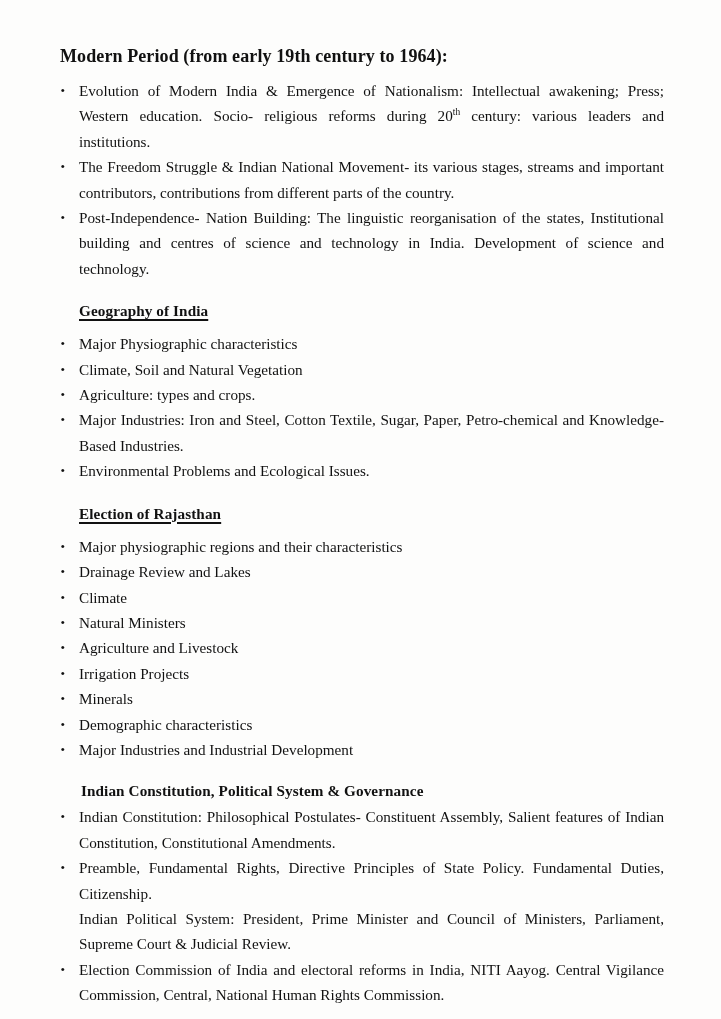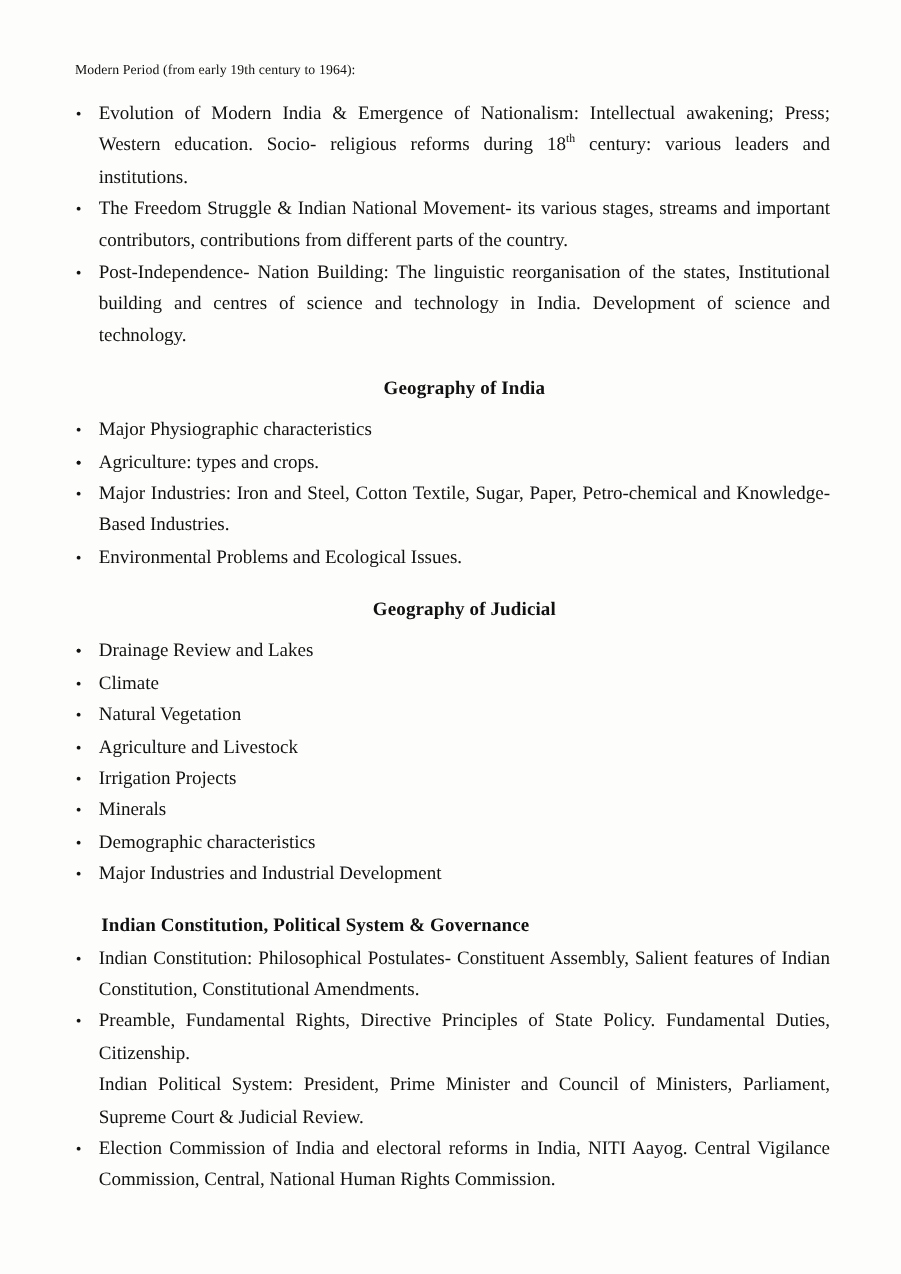--- a/index.html
+++ b/index.html
@@ -26,37 +26,37 @@
   }
   .content {
     position: absolute;
     left: 60px;
     top: 44px;
     width: 604px;
   }
 
   
   .doc-title {
-    font-weight: normal;
-    font-size: 11px;
+    font-weight: bold;
+    font-size: 18px;
     line-height: 25px;
     margin: 0 0 9px 0;
     letter-spacing: .1px;
   }
   .section-heading {
     font-weight: bold;
     font-size: 15.2px;
     line-height: 25px;
     margin: 0 0 8px 19px;
     letter-spacing: .1px;
   }
   .section-heading.underlined {
+    text-decoration: underline;
     text-underline-offset: 2.5px;
     text-decoration-thickness: 1.6px;
-    text-align: center;
   }
   .heading-gap-before { margin-top: 17px; }
   .heading-gap-before-sm { margin-top: 16px; }
   .heading-tight { margin-bottom: 1px; margin-left: 21px; }
 
   
   ul.bullets {
     list-style: none;
     margin: 0;
     padding: 0;
@@ -92,73 +92,75 @@
 <body>
 
 <div class="page">
   <div class="content">
 
     <div class="doc-title">Modern Period (from early 19th century to 1964):</div>
 
     <ul class="bullets">
       <li class="justify">
         <span class="bullet-mark">•</span>
-        <span>Evolution of Modern India &amp; Emergence of Nationalism: Intellectual awakening; Press; Western education. Socio- religious reforms during </span><span>18</span><sup>th</sup><span> century: various leaders and institutions.</span>
+        <span>Evolution of Modern India &amp; Emergence of Nationalism: Intellectual awakening; Press; Western education. Socio- religious reforms during </span><span>20</span><sup>th</sup><span> century: various leaders and institutions.</span>
       </li>
       <li class="justify">
         <span class="bullet-mark">•</span>
         <span>The Freedom Struggle &amp; Indian National Movement- its various stages, streams and important contributors, contributions from different parts of the country.</span>
       </li>
       <li class="justify">
         <span class="bullet-mark">•</span>
         <span>Post-Independence- Nation Building: The linguistic reorganisation of the states, Institutional building and centres of science and technology in India. Development of science and technology.</span>
       </li>
     </ul>
 
     <div class="section-heading underlined heading-gap-before">Geography of India</div>
 
     <ul class="bullets tight-list">
       <li>
         <span class="bullet-mark">•</span>
         <span>Major Physiographic characteristics</span>
       </li>
       <li>
         <span class="bullet-mark">•</span>
+        <span>Climate, Soil and Natural Vegetation</span>
       </li>
       <li>
         <span class="bullet-mark">•</span>
         <span>Agriculture: types and crops.</span>
       </li>
       <li class="justify">
         <span class="bullet-mark">•</span>
         <span>Major Industries: Iron and Steel, Cotton Textile, Sugar, Paper, Petro-chemical and Knowledge-Based Industries.</span>
       </li>
       <li>
         <span class="bullet-mark">•</span>
         <span>Environmental Problems and Ecological Issues.</span>
       </li>
     </ul>
 
-    <div class="section-heading underlined heading-gap-before">Geography of Judicial</div>
+    <div class="section-heading underlined heading-gap-before">Election of Rajasthan</div>
 
     <ul class="bullets tight-list">
       <li>
         <span class="bullet-mark">•</span>
+        <span>Major physiographic regions and their characteristics</span>
       </li>
       <li>
         <span class="bullet-mark">•</span>
         <span>Drainage Review and Lakes</span>
       </li>
       <li>
         <span class="bullet-mark">•</span>
         <span>Climate</span>
       </li>
       <li>
         <span class="bullet-mark">•</span>
-        <span>Natural Vegetation</span>
+        <span>Natural Ministers</span>
       </li>
       <li>
         <span class="bullet-mark">•</span>
         <span>Agriculture and Livestock</span>
       </li>
       <li>
         <span class="bullet-mark">•</span>
         <span>Irrigation Projects</span>
       </li>
       <li>

